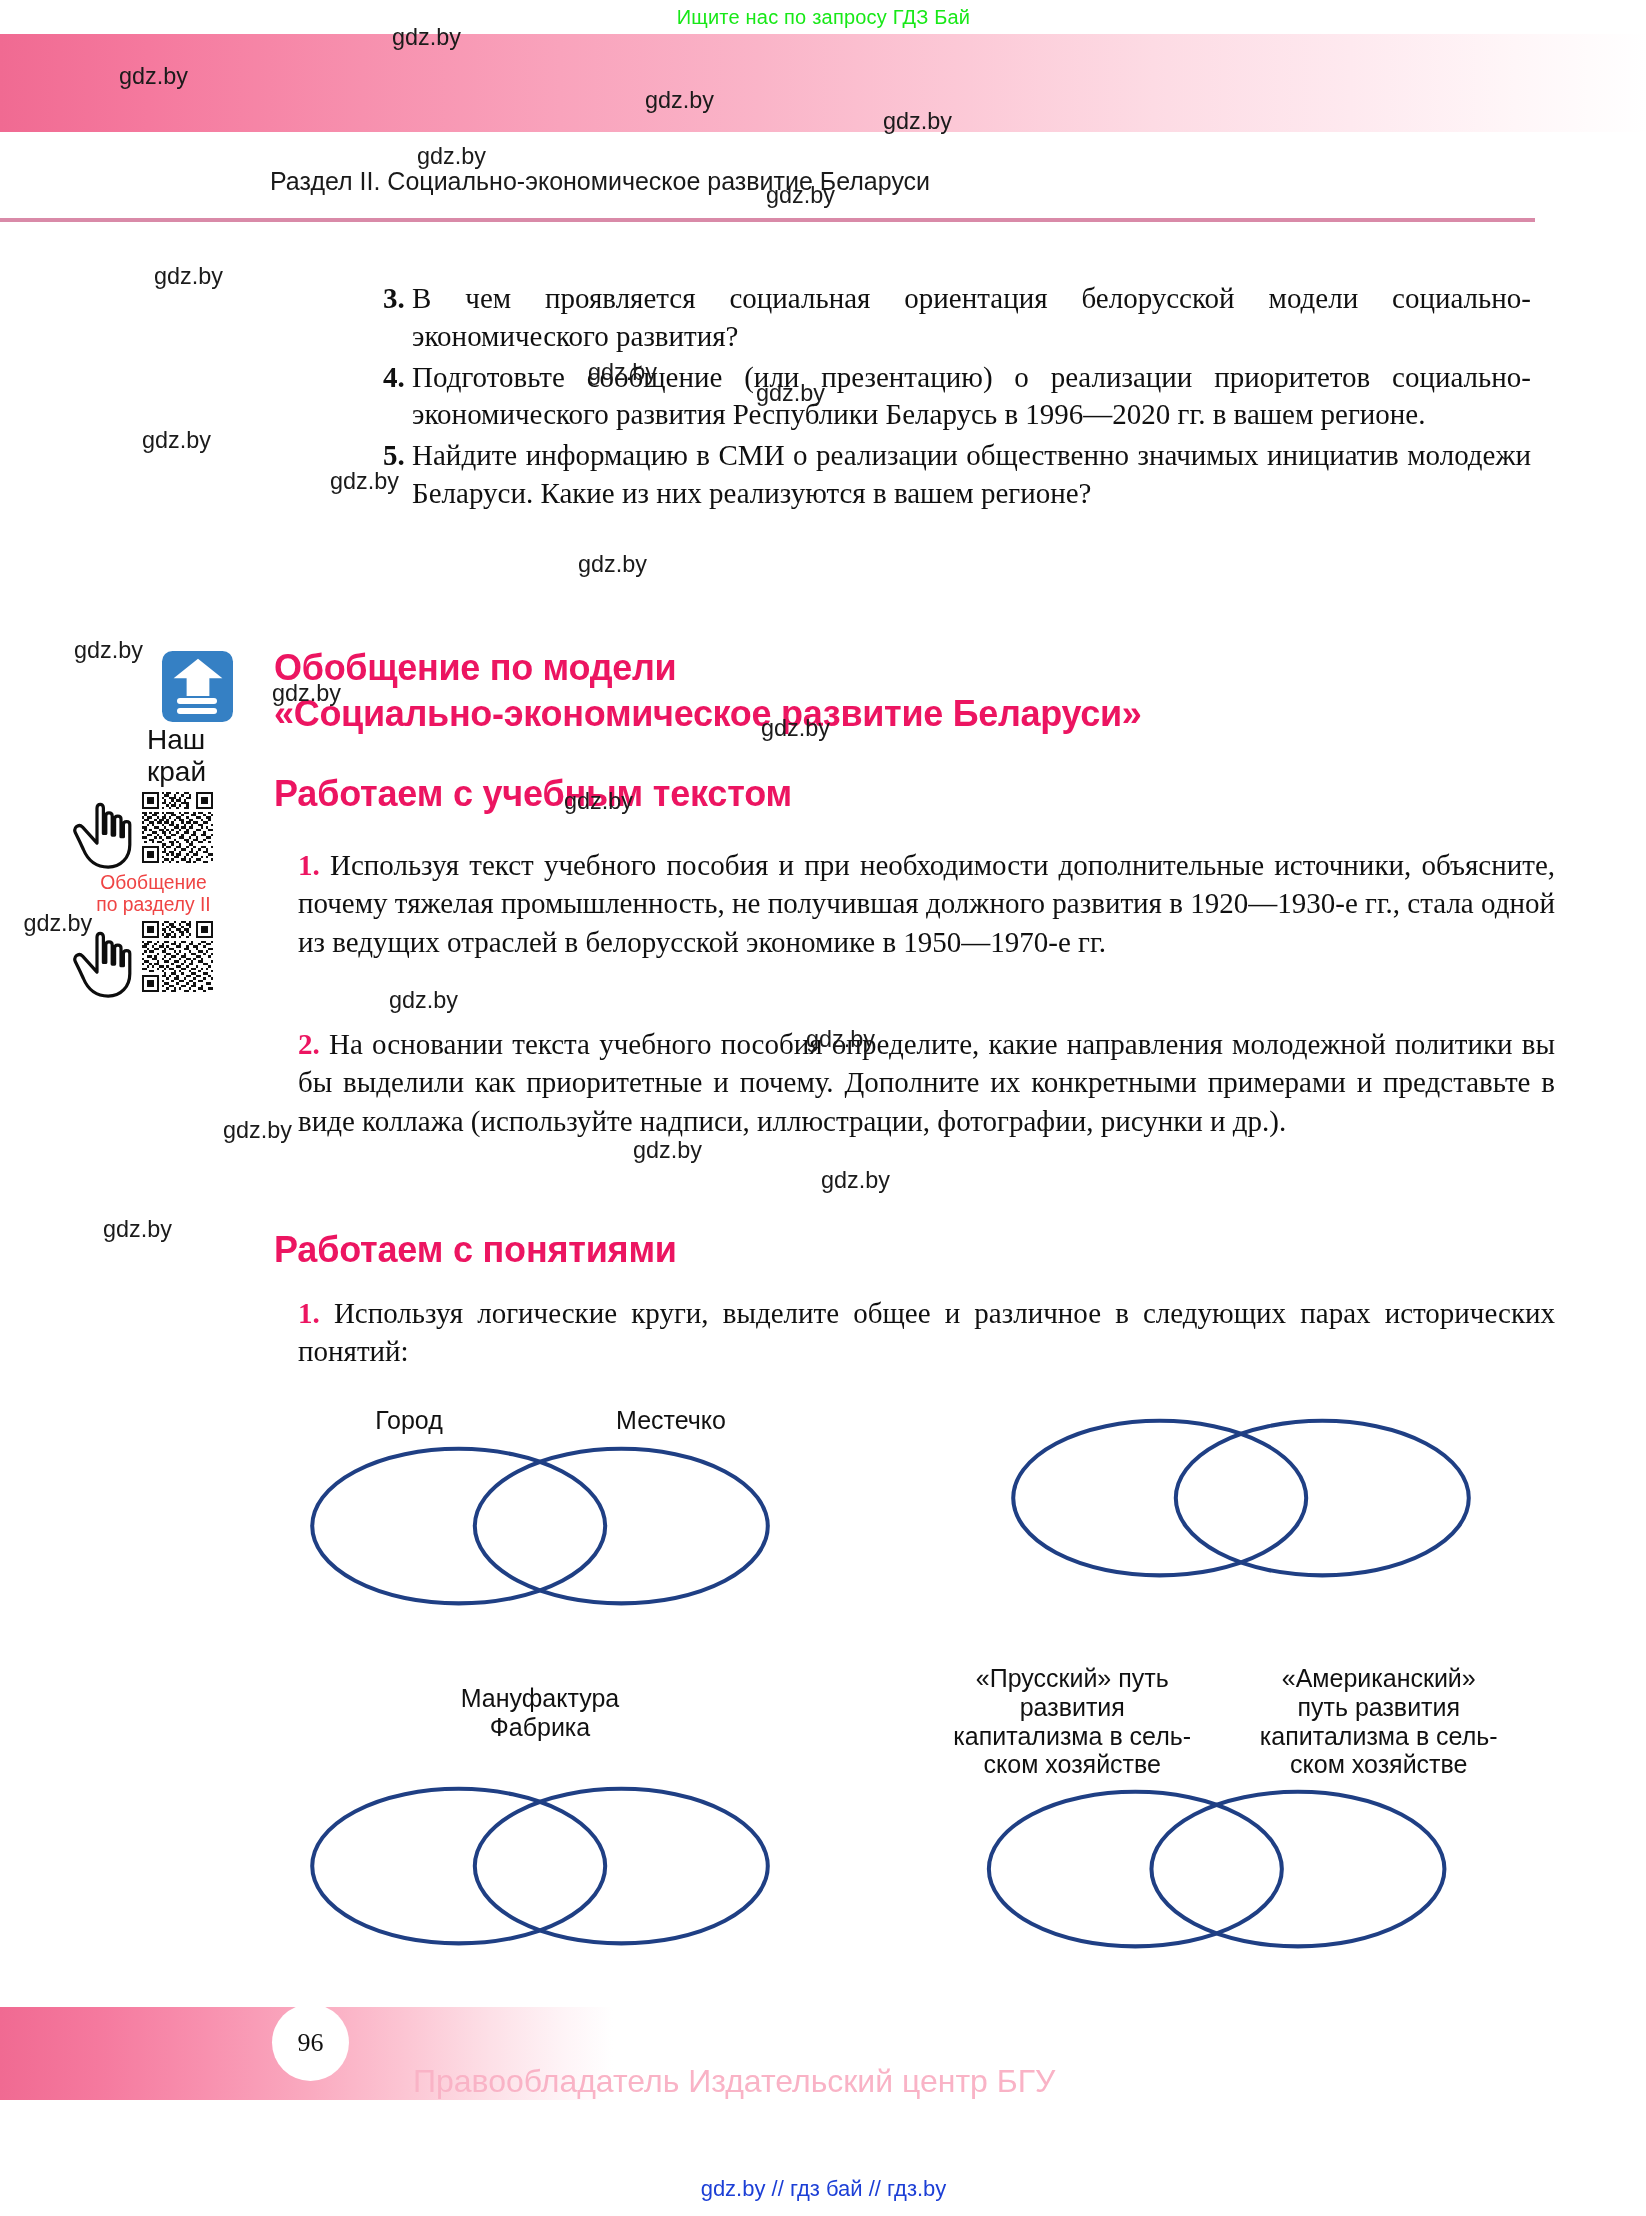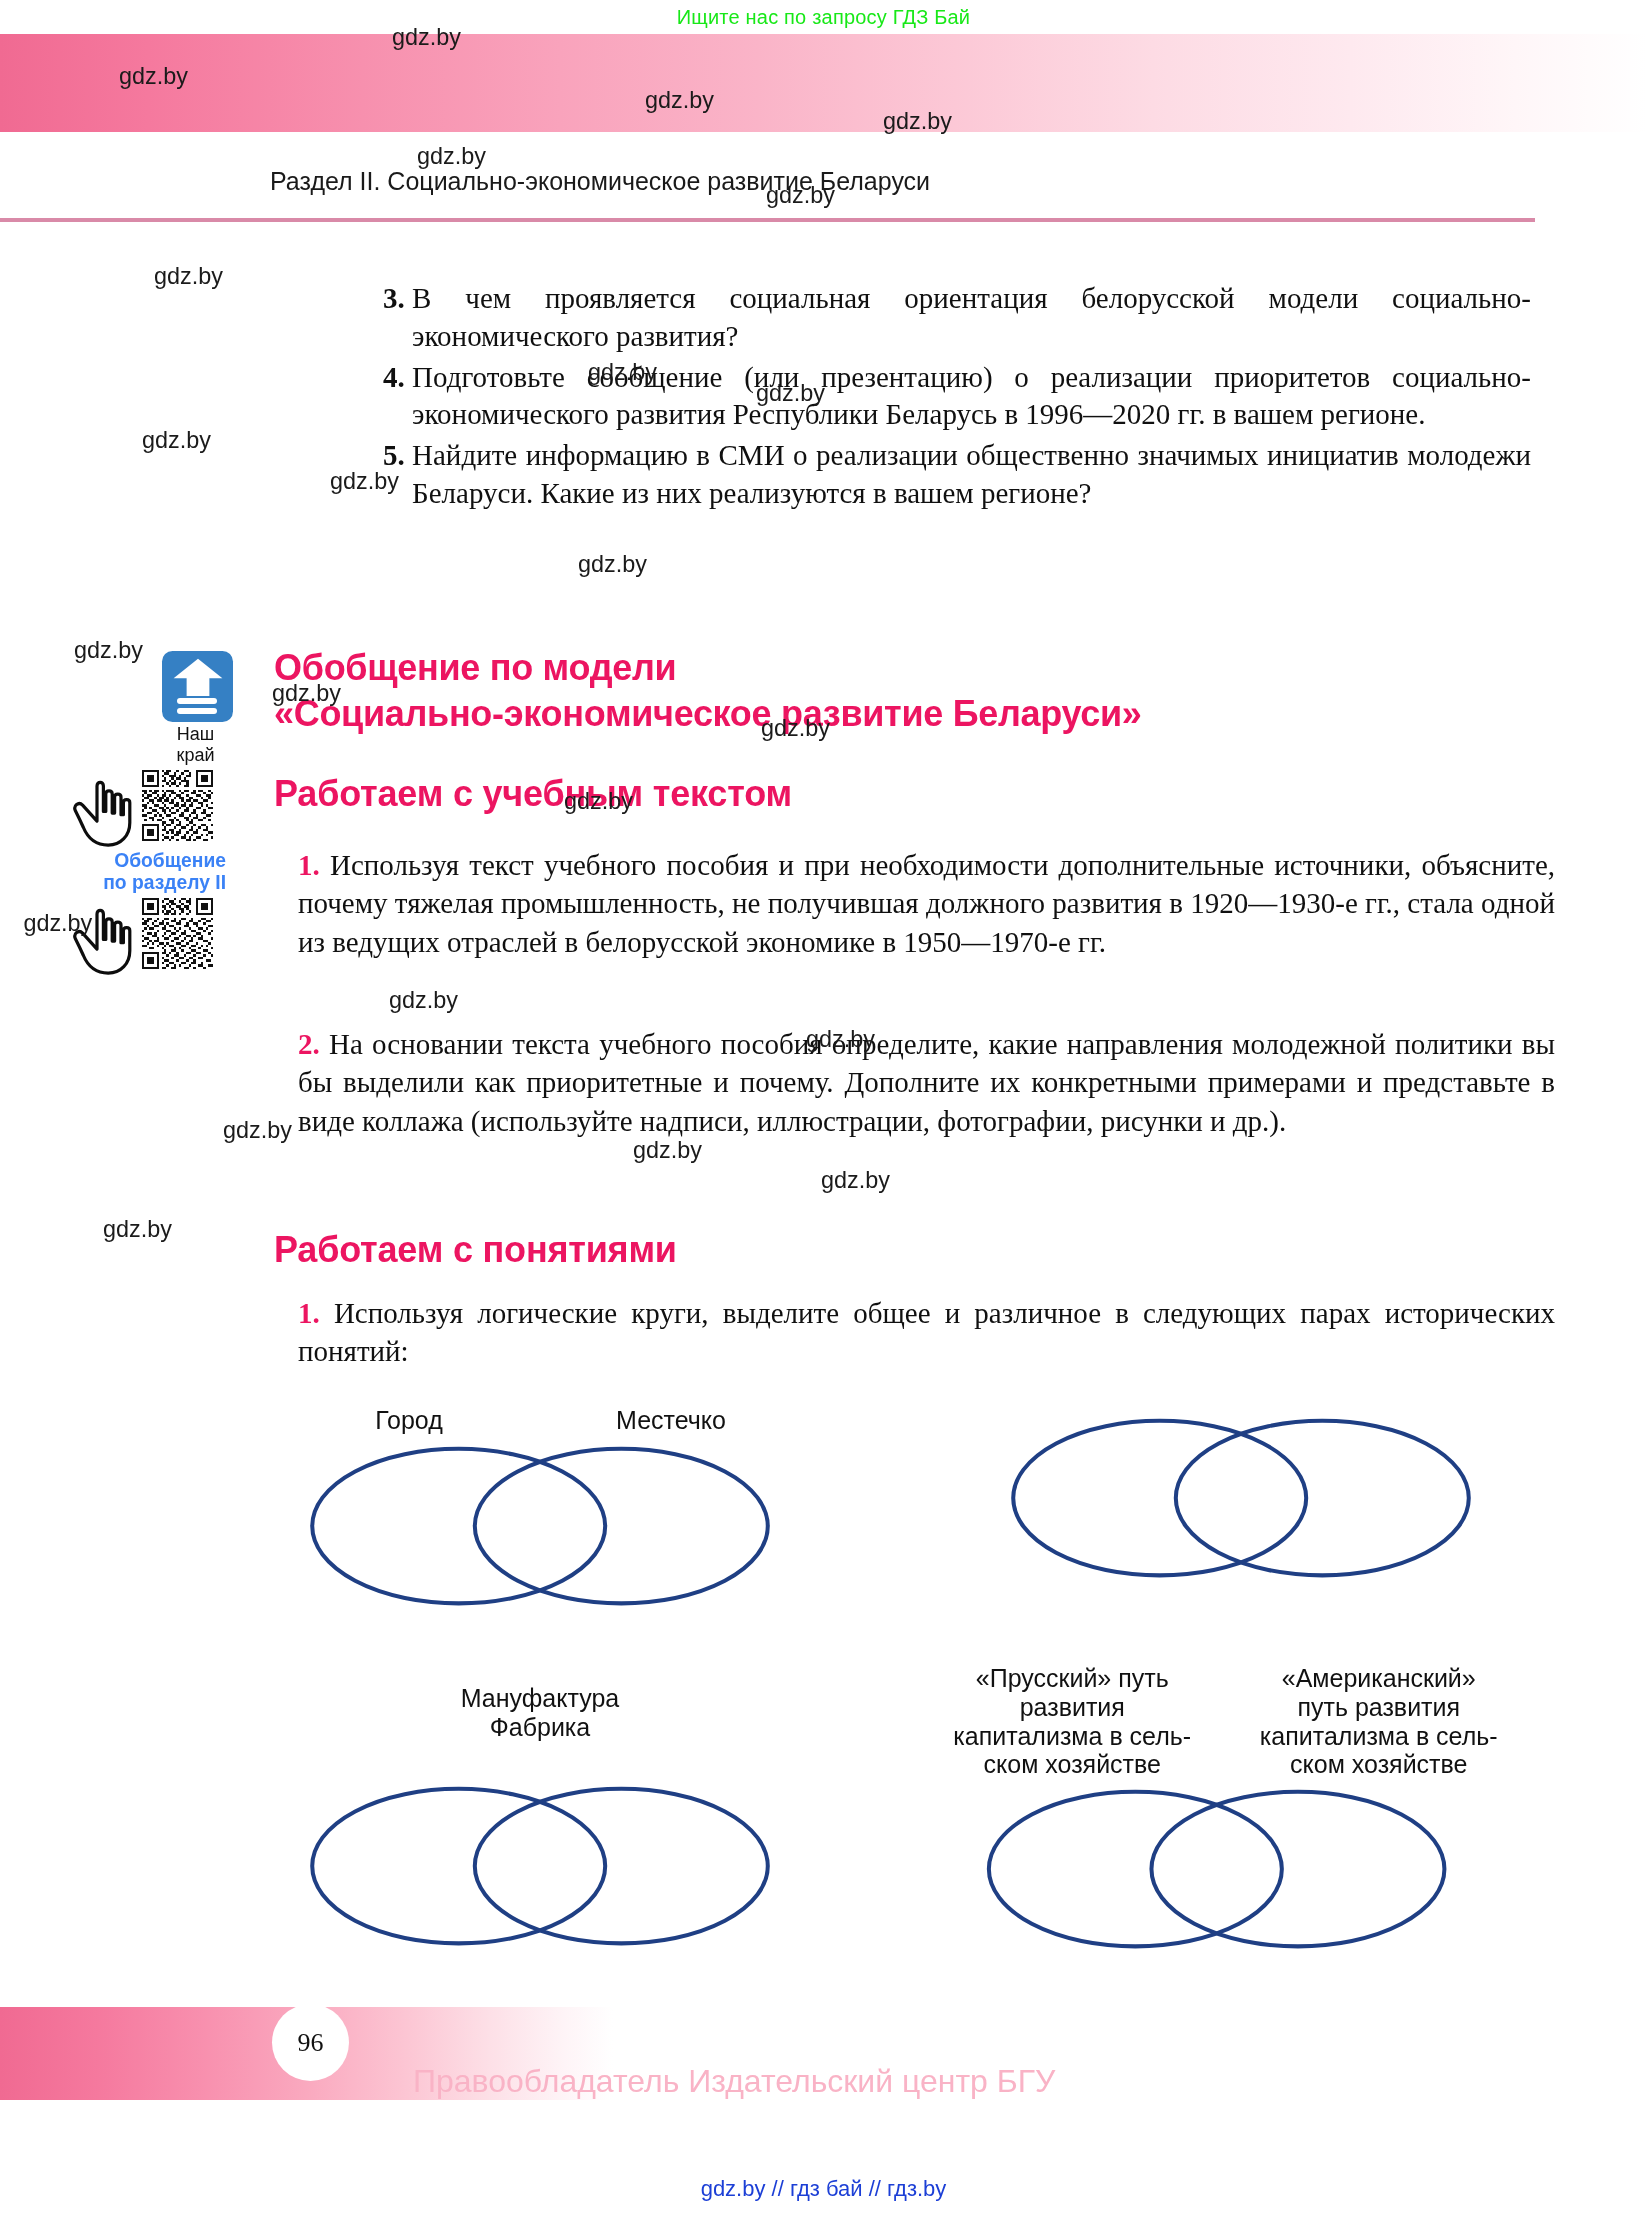--- a/index.html
+++ b/index.html
@@ -133,50 +133,49 @@
     width: 40px;
     height: 6.4px;
     border-radius: 3.2px;
     background: #ffffff;
   }
   .nk-icon .bar1 { top: 47px; }
   .nk-icon .bar2 { top: 57px; }
 
   .nk-caption {
     font-family: "Liberation Sans", sans-serif;
-    font-size: 18px;
+    font-size: 28px;
     color: #111111;
-    text-align: center;
+    text-align: left;
     line-height: 1.12;
     width: 97px;
     margin-left: 74px;
     margin-top: 2.4px;
   }
 
   .qr-row {
     display: flex;
     align-items: flex-start;
     margin-top: 4.8px;
   }
   .hand-icon { width: 64px; height: 71px; flex: 0 0 auto; margin-top: 6.4px;}
   .qr-box {
     width: 71px; height: 71px;
     flex: 0 0 auto;
     margin-left: 4.8px;
   }
   .qr-caption {
     font-family: "Liberation Sans", sans-serif;
     font-size: 19.3px;
-    color: #3b82f6;
-    text-align: right;
+    color: #ef4444;
+    text-align: center;
     line-height: 1.12;
     width: 145px;
     margin-left: 8px;
     margin-top: 3.2px;
-    font-weight: bold;
   }
 
   
   .body-block {
     position: absolute;
     font-size: 29px;
     line-height: 1.32;
     color: #101010;
     text-align: justify;
     margin-left: 24px;

